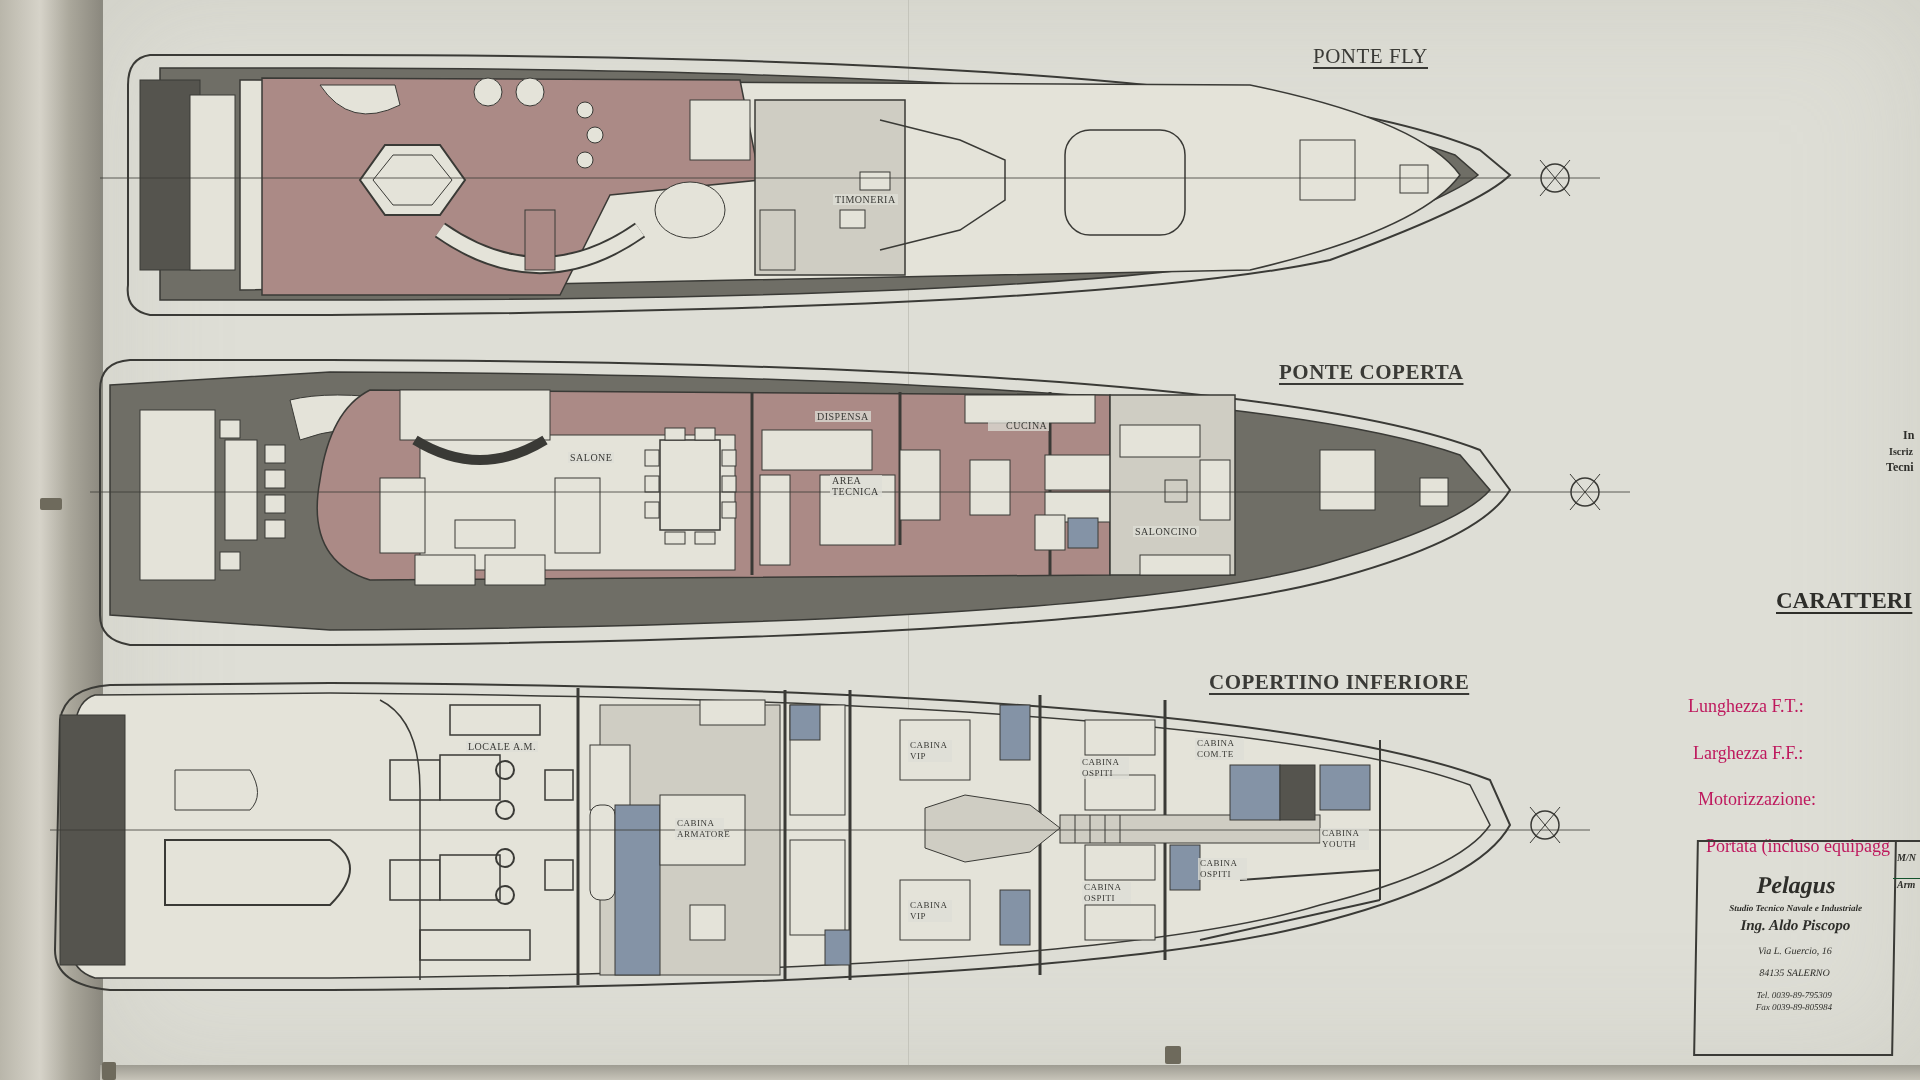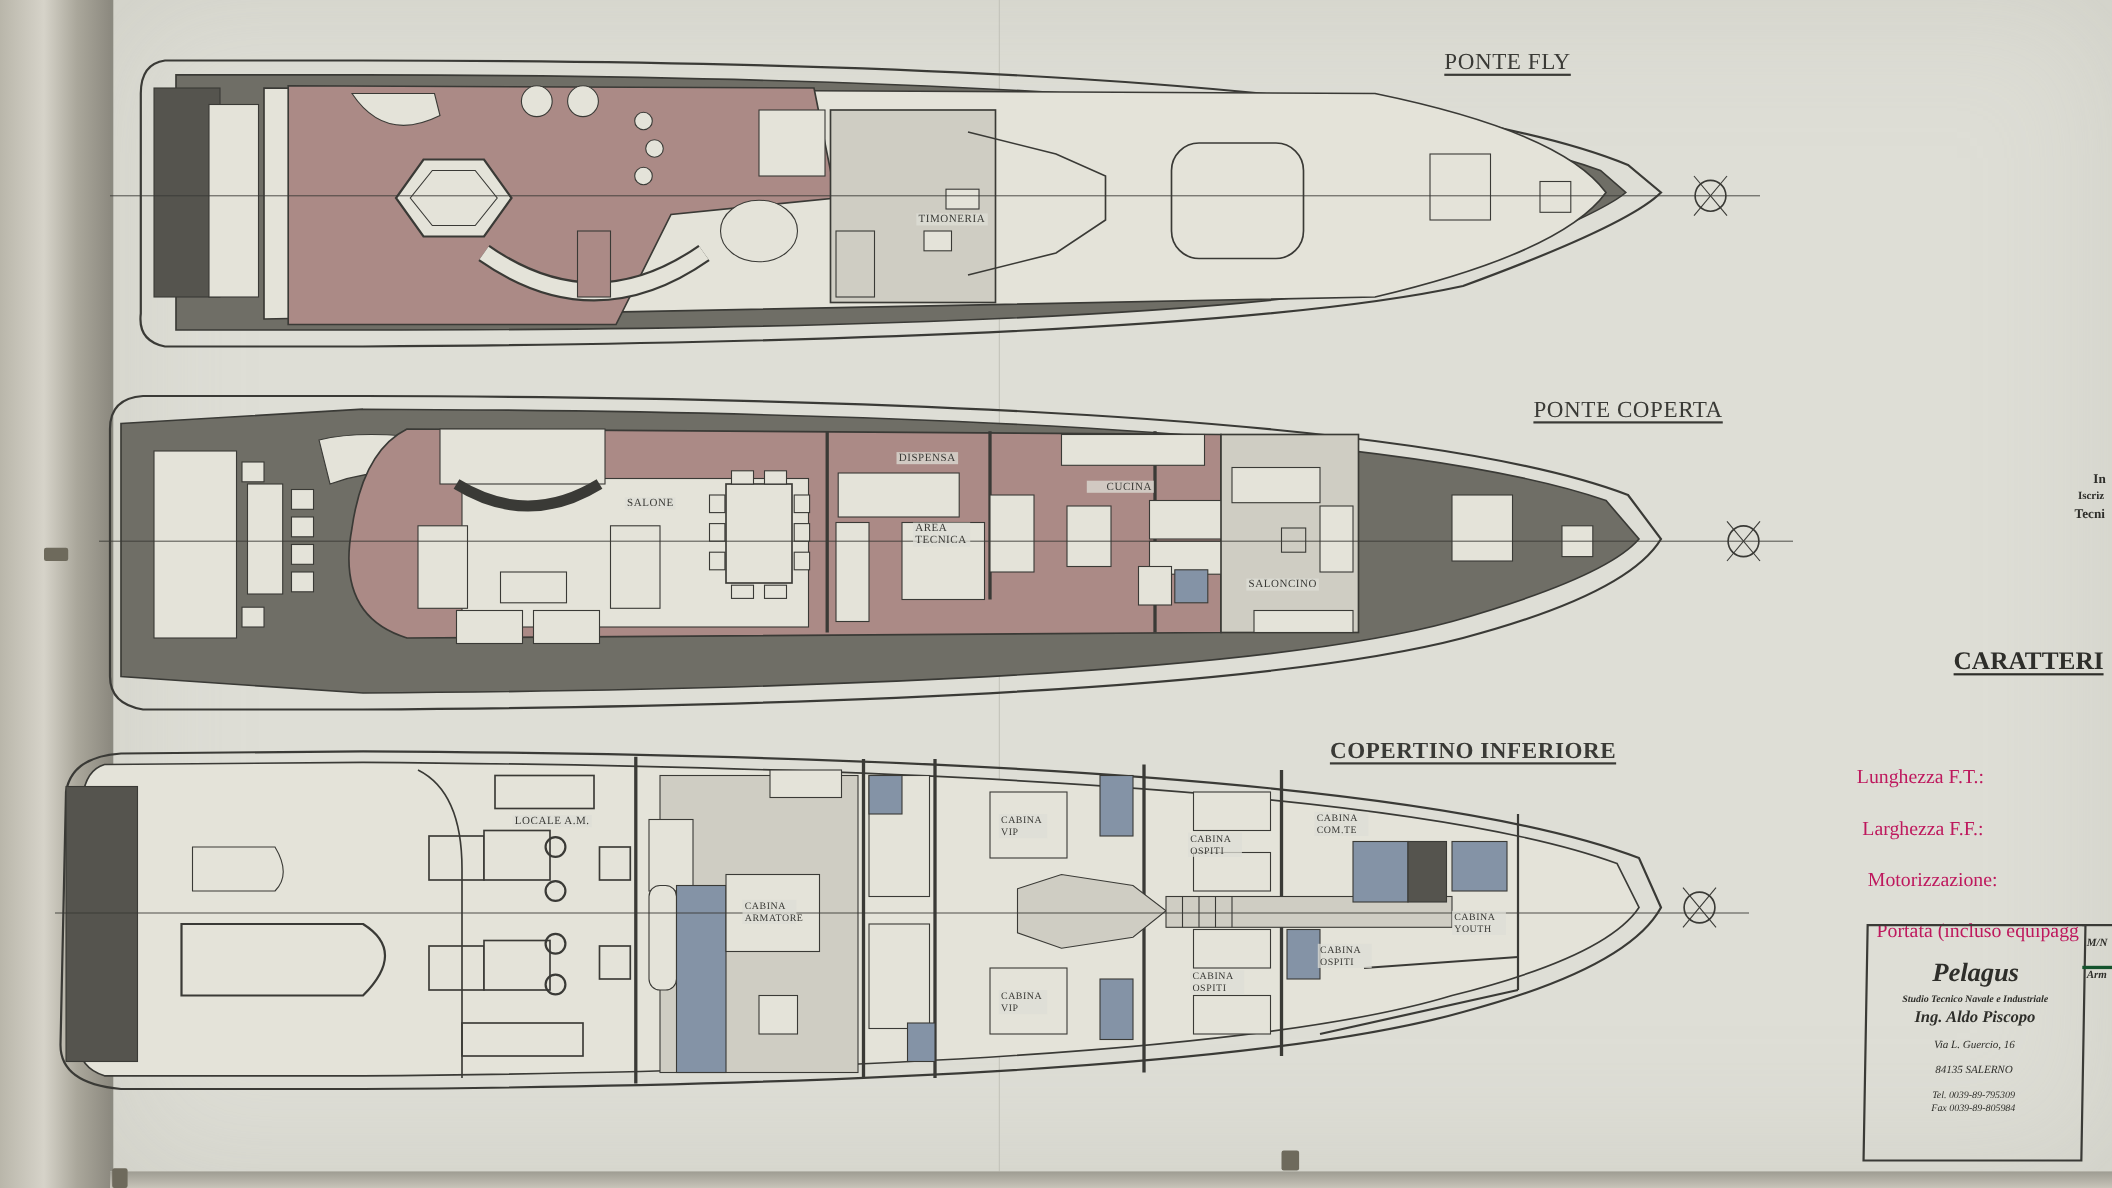--- a/index.html
+++ b/index.html
@@ -104,21 +104,21 @@
   <rect x="1300" y="140" width="55" height="60" fill="#e4e3d9" stroke="#3a3a36"></rect>
   <rect x="1400" y="165" width="28" height="28" fill="#e4e3d9" stroke="#3a3a36"></rect>
 
   <line x1="100" y1="178" x2="1600" y2="178" stroke="#3a3a36" stroke-width="0.8"></line>
   <circle cx="1555" cy="178" r="14" fill="none" stroke="#3a3a36" stroke-width="1.5"></circle>
   <line x1="1540" y1="160" x2="1570" y2="196" stroke="#3a3a36"></line>
   <line x1="1570" y1="160" x2="1540" y2="196" stroke="#3a3a36"></line>
 </svg>
 <div class="room-label" style="left:833px;top:194px;">TIMONERIA</div>
 
-<div class="deck-title" style="left:1394px;top:360px;">PONTE COPERTA</div>
+<div class="deck-title" style="left:1279px;top:360px;font-weight:bold;">PONTE COPERTA</div>
 <svg class="deck" style="left:0;top:0;" width="1920" height="1080">
   <path d="M130,360 L330,360 Q1250,362 1480,450 L1510,490 Q1480,540 1330,580 Q1100,640 330,645 L130,645 Q100,640 100,615 L100,390 Q100,362 130,360 Z" fill="none" stroke="#3a3a36" stroke-width="2"></path>
   <path d="M110,385 L330,372 Q1230,375 1460,455 L1490,490 Q1460,525 1320,565 Q1100,625 330,630 L110,615 Z" fill="#6f6e66" stroke="#3a3a36" stroke-width="1.5"></path>
 
   <rect x="140" y="410" width="75" height="170" fill="#e4e3d9" stroke="#3a3a36"></rect>
   <rect x="225" y="440" width="32" height="100" fill="#e4e3d9" stroke="#3a3a36"></rect>
   <rect x="220" y="420" width="20" height="18" fill="#e4e3d9" stroke="#3a3a36"></rect>
   <rect x="265" y="445" width="20" height="18" fill="#e4e3d9" stroke="#3a3a36"></rect>
   <rect x="265" y="470" width="20" height="18" fill="#e4e3d9" stroke="#3a3a36"></rect>
   <rect x="265" y="495" width="20" height="18" fill="#e4e3d9" stroke="#3a3a36"></rect>
@@ -176,21 +176,21 @@
   <rect x="1320" y="450" width="55" height="60" fill="#e4e3d9" stroke="#3a3a36"></rect>
   <rect x="1420" y="478" width="28" height="28" fill="#e4e3d9" stroke="#3a3a36"></rect>
   <line x1="90" y1="492" x2="1630" y2="492" stroke="#3a3a36" stroke-width="0.8"></line>
   <circle cx="1585" cy="492" r="14" fill="none" stroke="#3a3a36" stroke-width="1.5"></circle>
   <line x1="1570" y1="474" x2="1600" y2="510" stroke="#3a3a36"></line>
   <line x1="1600" y1="474" x2="1570" y2="510" stroke="#3a3a36"></line>
 </svg>
 <div class="room-label" style="left:568px;top:452px;">SALONE</div>
 <div class="room-label" style="left:815px;top:411px;">DISPENSA</div>
 <div class="room-label" style="left:830px;top:475px;width:48px;white-space:normal;">AREA TECNICA</div>
-<div class="room-label" style="left:988px;top:437px;padding-left:18px;">CUCINA</div>
+<div class="room-label" style="left:988px;top:420px;padding-left:18px;">CUCINA</div>
 <div class="room-label" style="left:1133px;top:526px;">SALONCINO</div>
 
 <div class="deck-title" style="left:1209px;top:670px;font-weight:bold;">COPERTINO INFERIORE</div>
 <svg class="deck" style="left:0;top:0;" width="1920" height="1080">
   <path d="M110,685 L330,683 Q1250,688 1490,780 L1510,825 Q1480,880 1330,920 Q1100,985 330,990 L110,990 Q55,985 55,950 L60,720 Q65,688 110,685 Z" fill="none" stroke="#3a3a36" stroke-width="2"></path>
   <path d="M95,695 L330,693 Q1240,700 1470,785 L1490,825 Q1460,870 1320,905 Q1100,972 330,978 L95,978 Q70,970 72,945 L75,725 Q78,700 95,695 Z" fill="#e4e3d9" stroke="#3a3a36" stroke-width="1.5"></path>
 
   <rect x="60" y="715" width="65" height="250" fill="#55544e" stroke="#3a3a36"></rect>
   <path d="M165,840 L330,840 Q370,865 330,905 L165,905 Z" fill="#e4e3d9" stroke="#3a3a36" stroke-width="2"></path>
   <path d="M175,770 L250,770 Q265,795 250,810 L175,810 Z" fill="none" stroke="#3a3a36"></path>
@@ -291,14 +291,14 @@
     <div class="tb-small">Via L. Guercio, 16</div>
     <div class="tb-small">84135 SALERNO</div>
     <div class="tb-smaller">
       <div>Tel. 0039-89-795309</div>
       <div>Fax 0039-89-805984</div>
     </div>
   </div>
 </div>
 <div class="tb-side">
   <span style="top:10px;">M/N</span>
-  <span style="top:36px;border-top:3px solid #14532d;width:23px;left:0;padding-left:4px;">Arm</span>
+  <span style="top:36px;border-top:1px solid #14532d;width:23px;left:0;padding-left:4px;">Arm</span>
 </div>
 
 </body></html>

